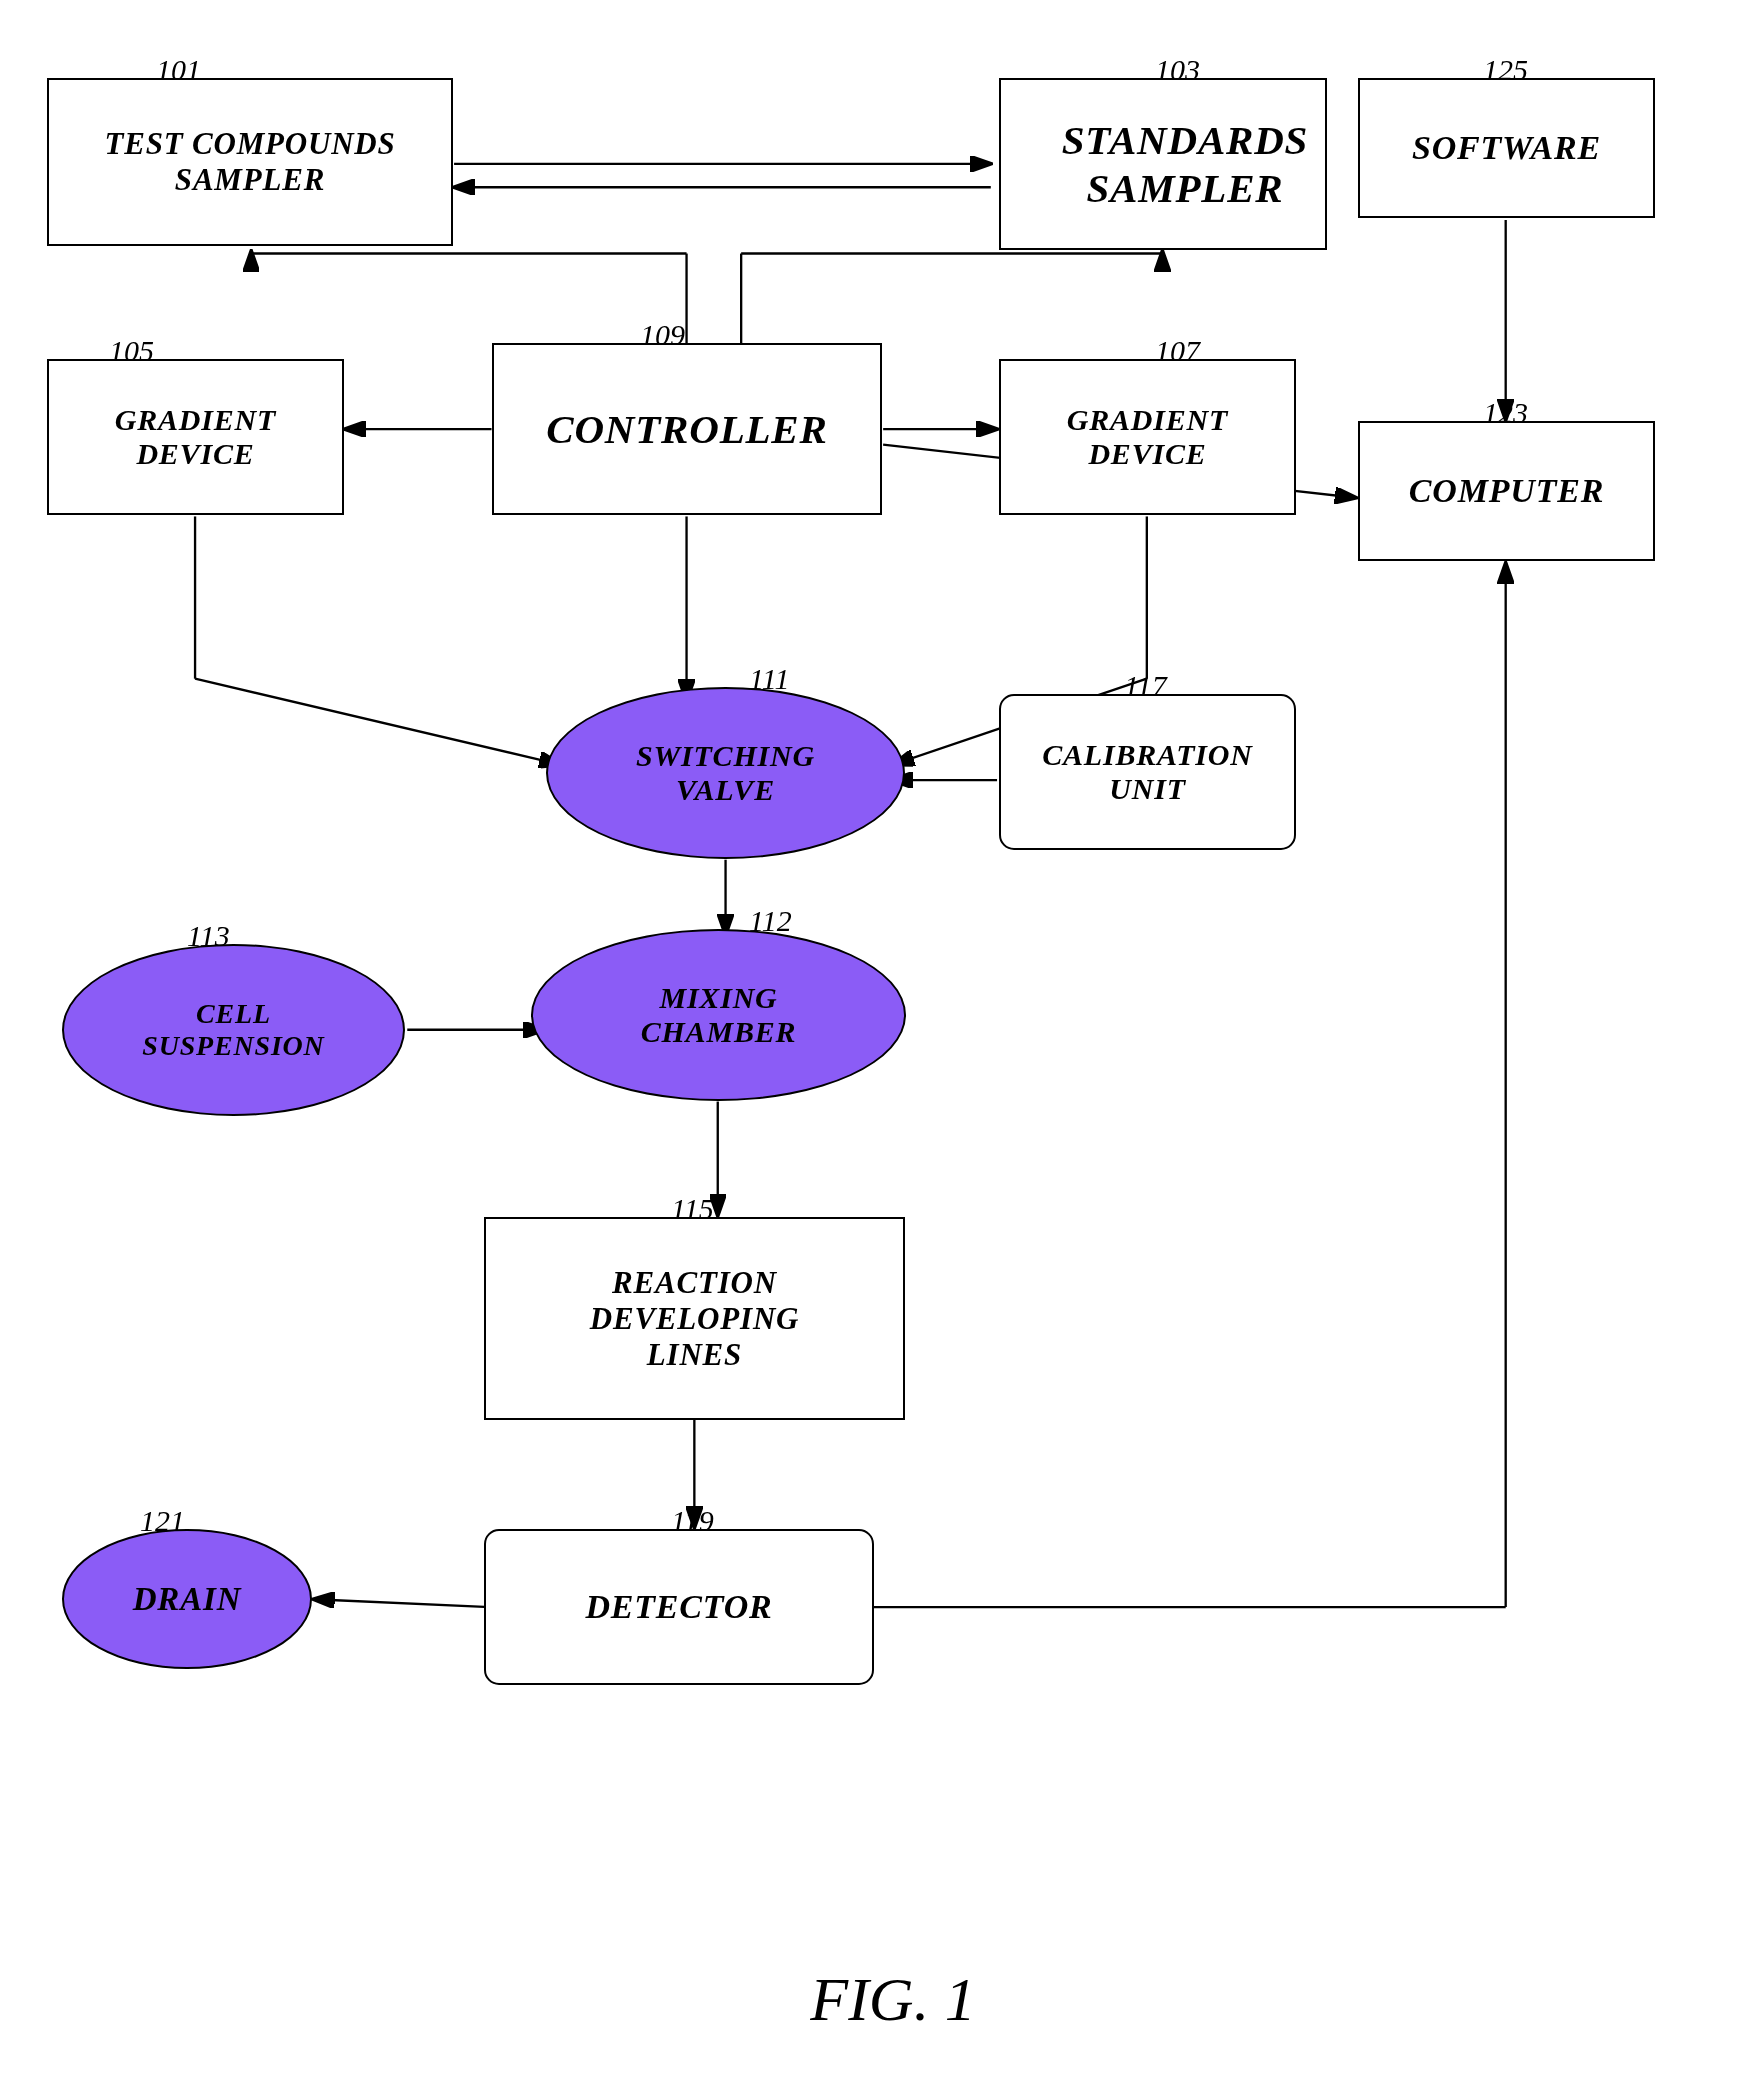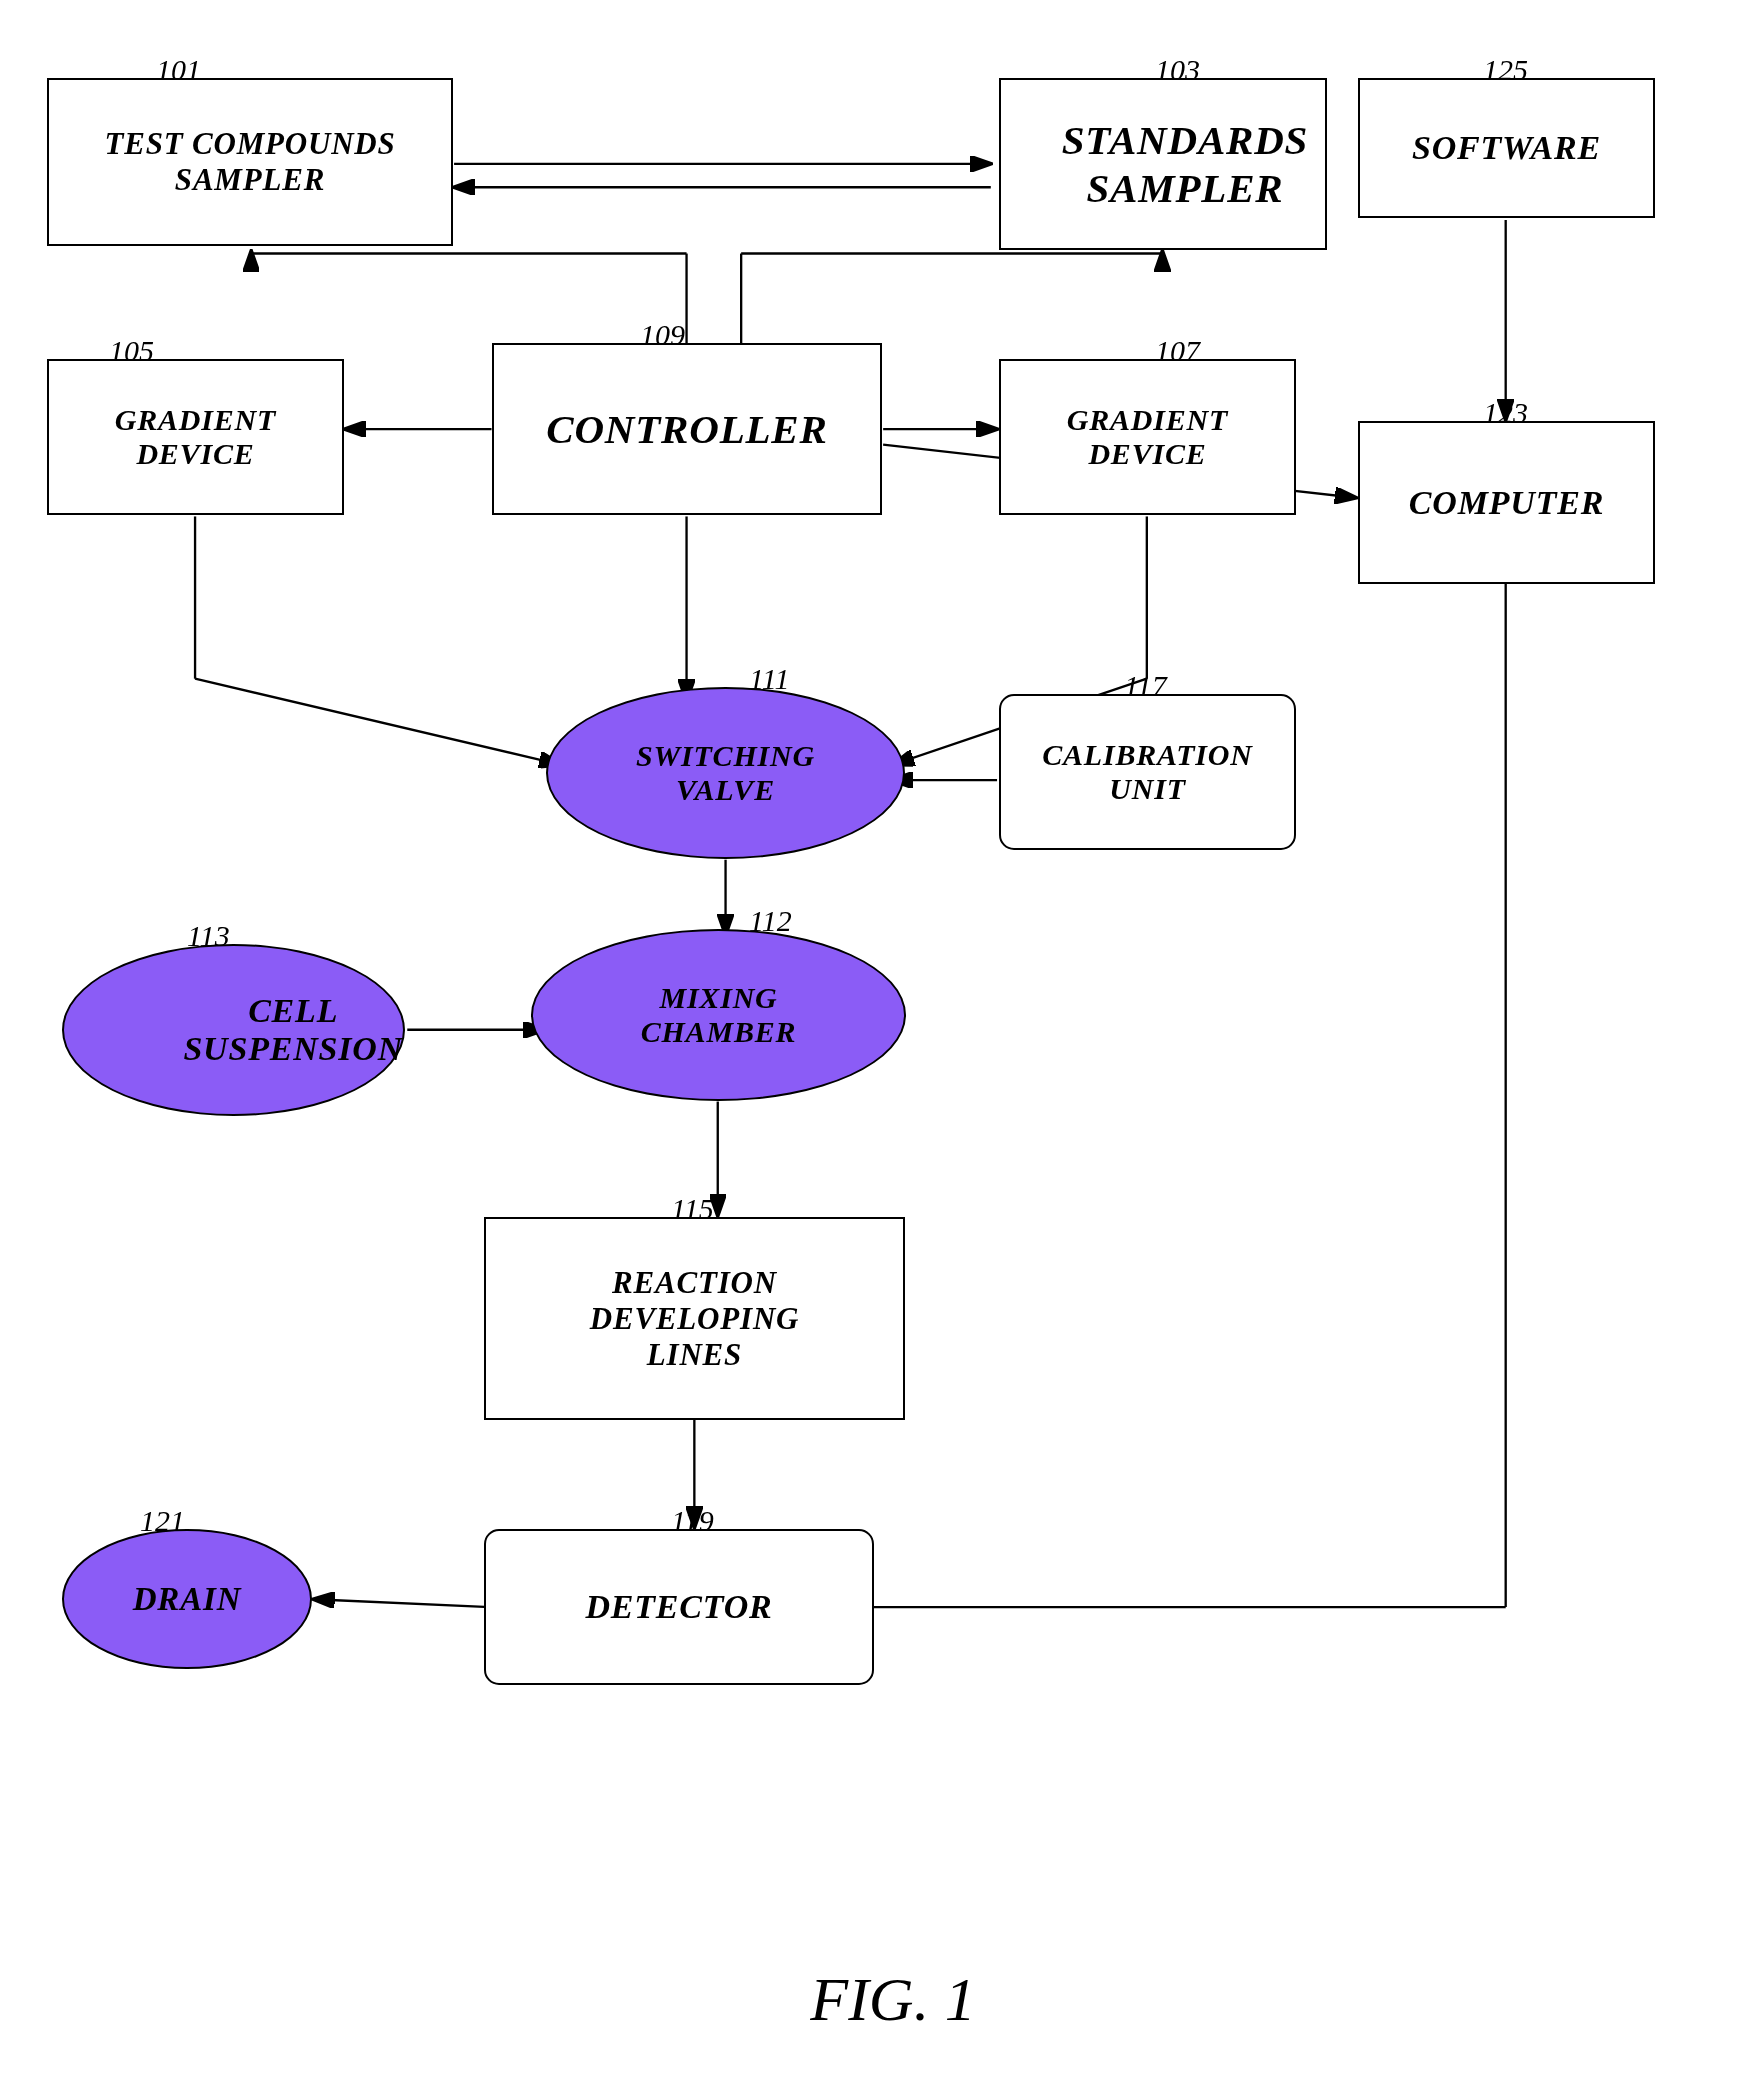--- a/index.html
+++ b/index.html
@@ -158,36 +158,36 @@
   <div class="box" style="left:999px; top:359px; width:297px; height:156px; font-size:30px;">
     <span>GRADIENT<br>DEVICE</span>
   </div>
   <span class="label" style="left:1155px; top:334px;">107</span>
 
   <div class="box" style="left:1358px; top:78px; width:297px; height:140px; font-size:34px;">
     <span>SOFTWARE</span>
   </div>
   <span class="label" style="left:1483px; top:53px;">125</span>
 
-  <div class="box" style="left:1358px; top:421px; width:297px; height:163px; font-size:34px;">
+  <div class="box" style="left:1358px; top:421px; width:297px; height:140px; font-size:34px;">
     <span>COMPUTER</span>
   </div>
   <span class="label" style="left:1483px; top:396px;">123</span>
 
   <div class="ellipse" style="left:546px; top:687px; width:359px; height:172px; font-size:30px;">
     <span>SWITCHING<br>VALVE</span>
   </div>
   <span class="label" style="left:749px; top:662px;">111</span>
 
   <div class="box" style="left:999px; top:694px; width:297px; height:156px; font-size:30px;border-radius:15px;">
     <span>CALIBRATION<br>UNIT</span>
   </div>
   <span class="label" style="left:1124px; top:669px;">117</span>
 
-  <div class="ellipse" style="left:62px; top:944px; width:343px; height:172px; font-size:34px;justify-content:flex-end;">
+  <div class="ellipse" style="left:62px; top:944px; width:343px; height:172px; font-size:28px;">
     <span>CELL<br>SUSPENSION</span>
   </div>
   <span class="label" style="left:187px; top:919px;">113</span>
 
   <div class="ellipse" style="left:531px; top:929px; width:375px; height:172px; font-size:30px;">
     <span>MIXING<br>CHAMBER</span>
   </div>
   <span class="label" style="left:749px; top:904px;">112</span>
 
   <div class="box" style="left:484px; top:1217px; width:421px; height:203px; font-size:31px;">

